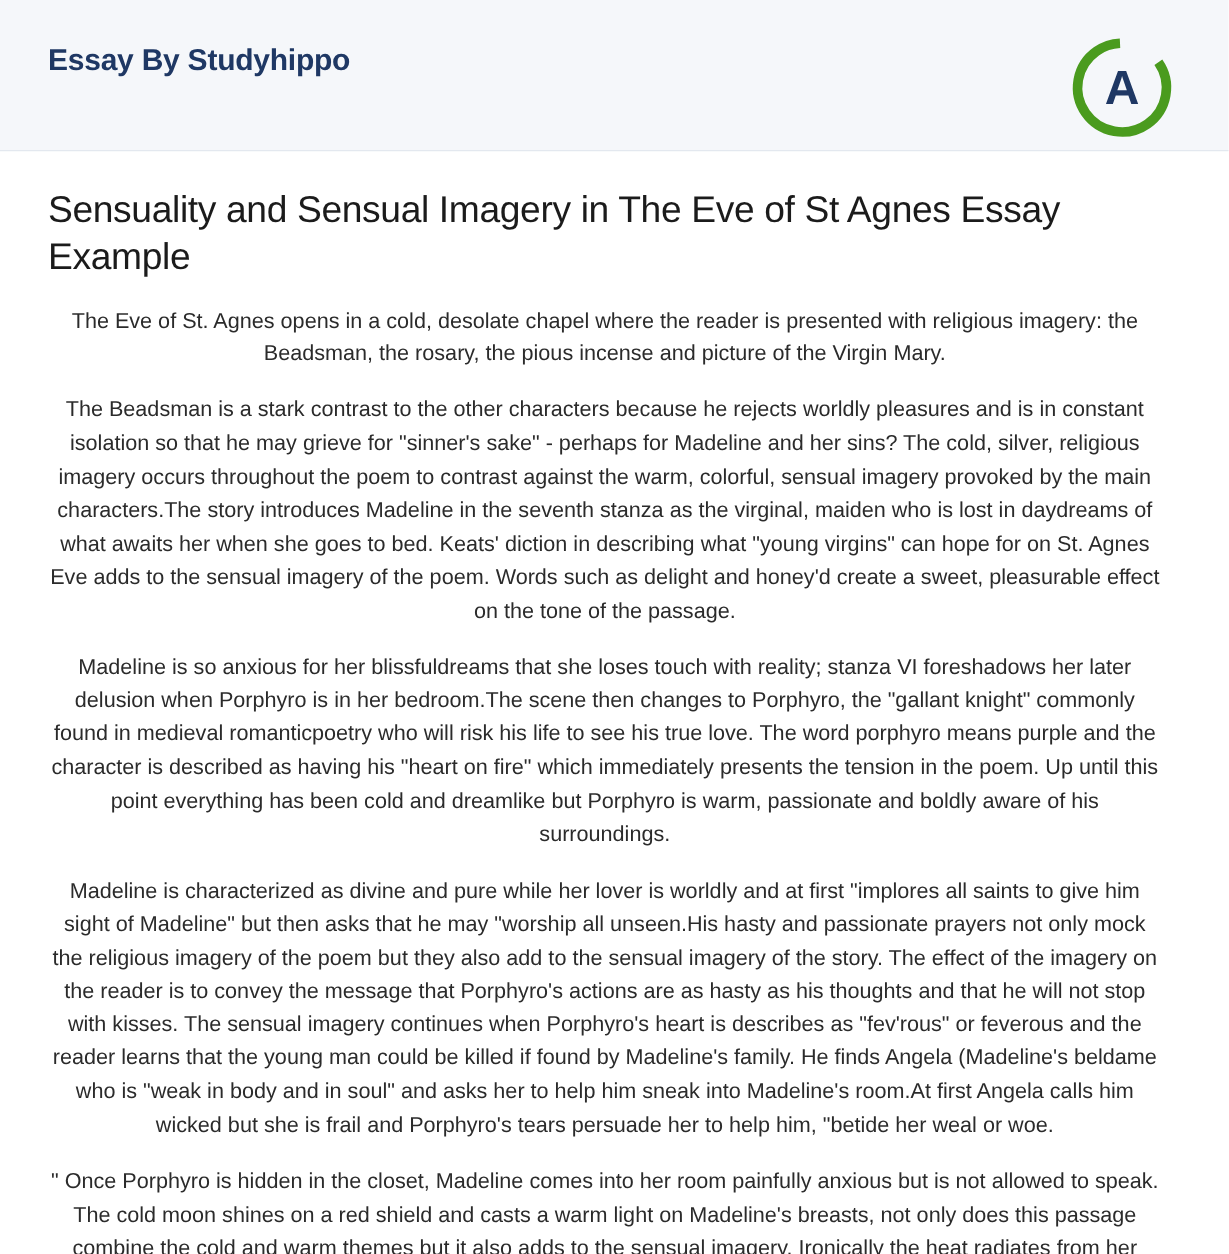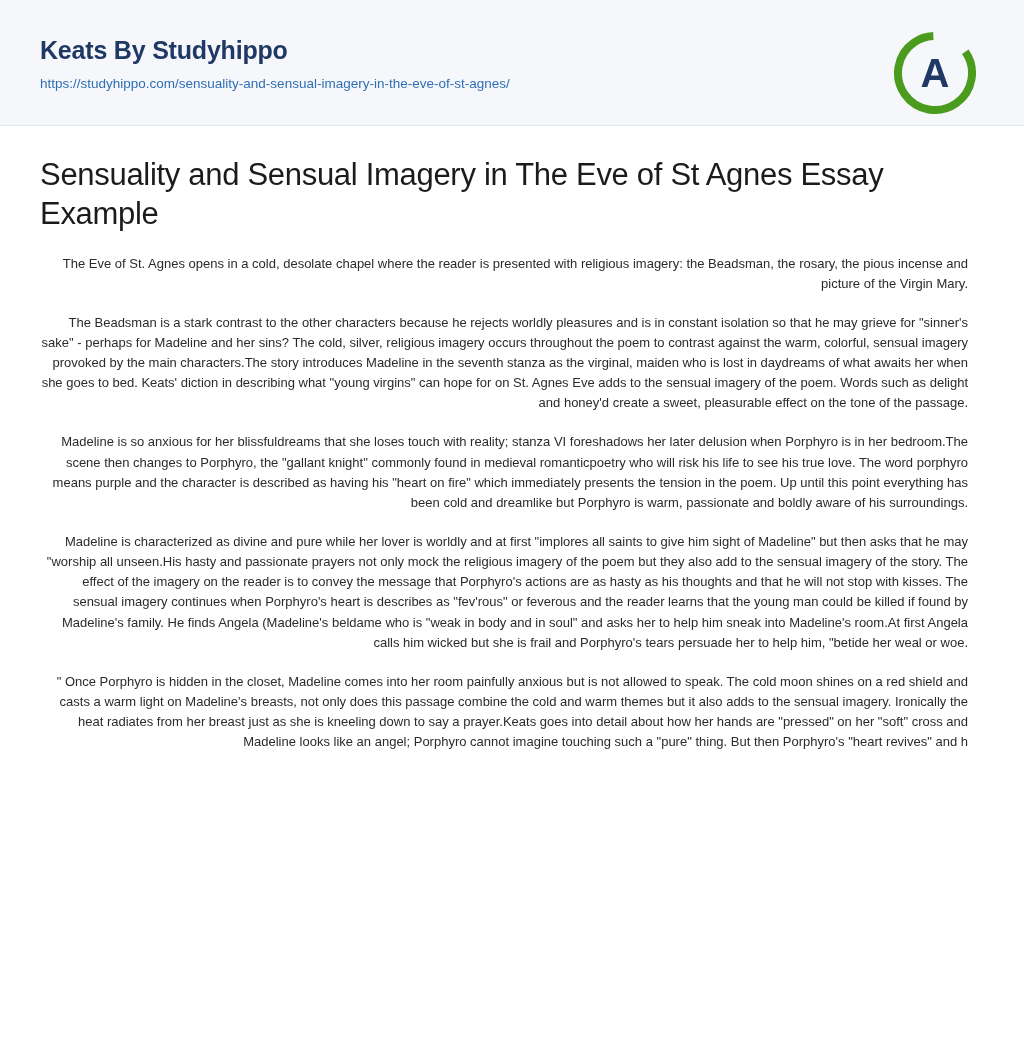--- a/index.html
+++ b/index.html
@@ -60,37 +60,36 @@
   .article-title {
     font-size: 31px;
     line-height: 1.25;
     font-weight: normal;
     color: #1b1b1b;
     margin: 0 0 20px 0;
     letter-spacing: -0.3px;
     max-width: 930px;
   }
   .para {
-    font-size: 13px;
+    font-size: 18px;
     line-height: 1.55;
     color: #2b2b2b;
     margin: 0 16px 19px 0;
-    text-align: right;
+    text-align: center;
   }
   .para:last-child { margin-bottom: 0; }
 </style>
 </head>
 <body>
 
 <div class="page">
 
   <div class="header">
     <div class="header-left">
-      <div class="site-title">Keats By Studyhippo</div>
-      <a class="site-url" href="#">https://studyhippo.com/sensuality-and-sensual-imagery-in-the-eve-of-st-agnes/</a>
+      <div class="site-title">Essay By Studyhippo</div>
     </div>
     <div class="logo-wrap">
       <svg width="86" height="86" viewBox="0 0 86 86" aria-hidden="true">
         <circle cx="43" cy="43" r="37" fill="none" stroke="#4a9b1e" stroke-width="8" stroke-dasharray="195 60" transform="rotate(-35 43 43)"></circle>
         <text x="43" y="57" text-anchor="middle" font-family="Liberation Sans, sans-serif" font-size="40" font-weight="bold" fill="#1f3864">A</text>
       </svg>
     </div>
   </div>
 
   <div class="article">

